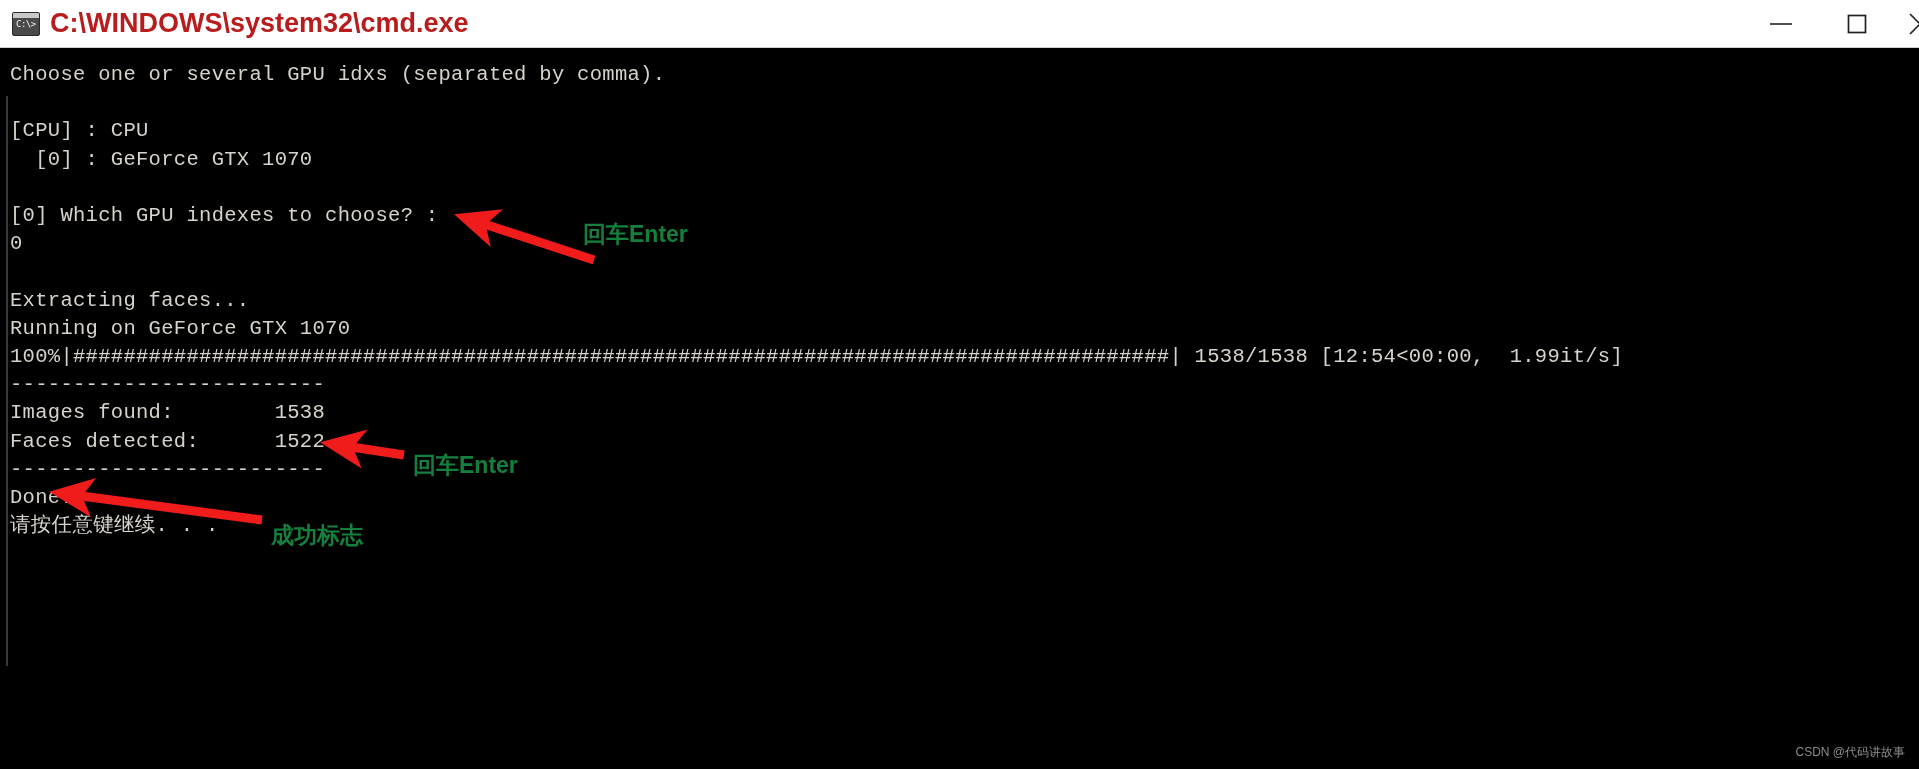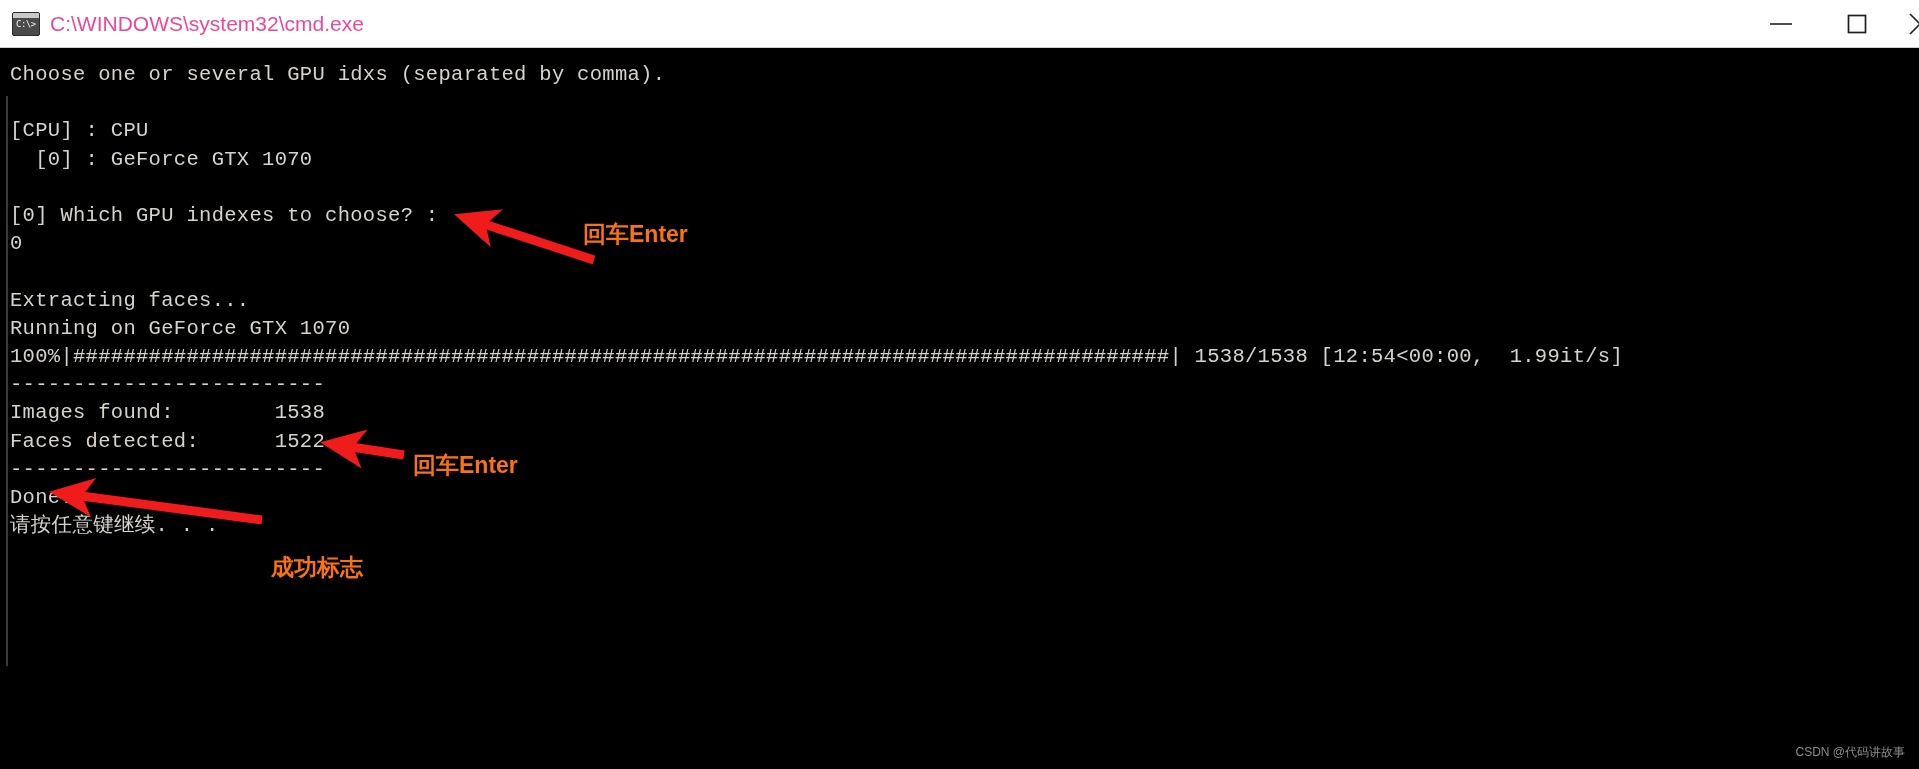--- a/index.html
+++ b/index.html
@@ -50,23 +50,24 @@
     left: 3px; top: 7px;
     color: #f2f2f2;
     font-family: "DejaVu Sans Mono", monospace;
     font-size: 9px;
     line-height: 9px;
     letter-spacing: -0.5px;
     white-space: nowrap;
   }
   #title-text {
     font-family: "Liberation Sans", sans-serif;
-    font-size: 21px;
-    color: #ec4899;
-    white-space: nowrap;
+    font-size: 27px;
+    color: #b91c1c;
+    white-space: nowrap;
+    font-weight: bold;
   }
   #window-controls {
     margin-left: auto;
     display: flex;
     height: 48px;
     align-items: center;
   }
   .winbtn {
     width: 76px;
     height: 48px;
@@ -117,29 +118,29 @@
   
   #annotations {
     position: absolute;
     left: 0; top: 0;
     width: 1919px;
     height: 769px;
     pointer-events: none;
   }
   .anno-label {
     position: absolute;
-    color: #f97316;
+    color: #15803d;
     font-family: "Liberation Sans", "DejaVu Sans", sans-serif;
     font-size: 23px;
     font-weight: bold;
     white-space: nowrap;
   }
   #anno-enter-label   { left: 583px; top: 219px; }
   #anno-faces-label   { left: 413px; top: 450px; }
-  #anno-success-label { left: 271px; top: 552px; }
+  #anno-success-label { left: 271px; top: 520px; }
 
   #watermark {
     position: absolute;
     right: 14px;
     bottom: 8px;
     color: #8c8c8c;
     font-family: "Liberation Sans", "DejaVu Sans", sans-serif;
     font-size: 12px;
     white-space: nowrap;
   }

